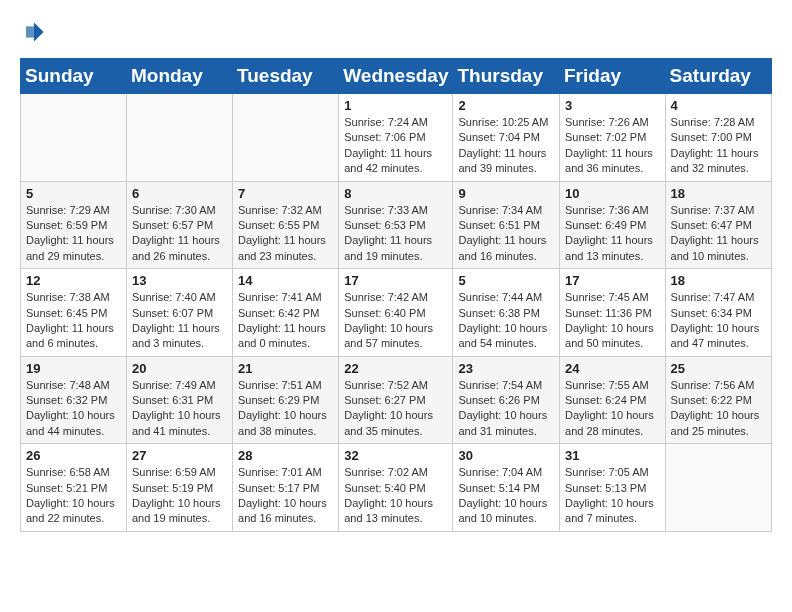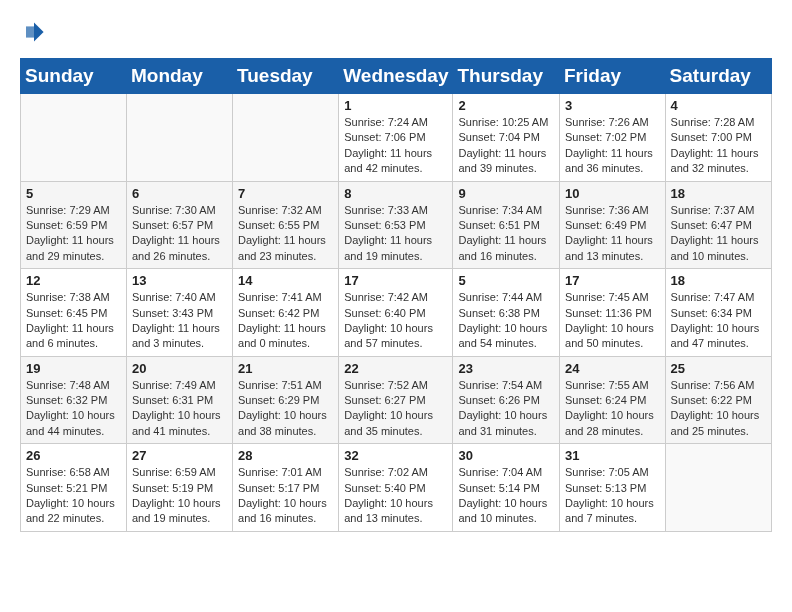--- a/index.html
+++ b/index.html
@@ -203,21 +203,21 @@
       <tr>
         <td>
           <span class="day-number">12</span>
           <div class="day-info">Sunrise: 7:38 AM
 Sunset: 6:45 PM
 Daylight: 11 hours and 6 minutes.</div>
         </td>
         <td>
           <span class="day-number">13</span>
           <div class="day-info">Sunrise: 7:40 AM
-Sunset: 3:43 PM
+Sunset: 6:07 PM
 Daylight: 11 hours and 3 minutes.</div>
         </td>
         <td>
           <span class="day-number">14</span>
           <div class="day-info">Sunrise: 7:41 AM
 Sunset: 6:42 PM
 Daylight: 11 hours and 0 minutes.</div>
         </td>
         <td>
           <span class="day-number">17</span>

